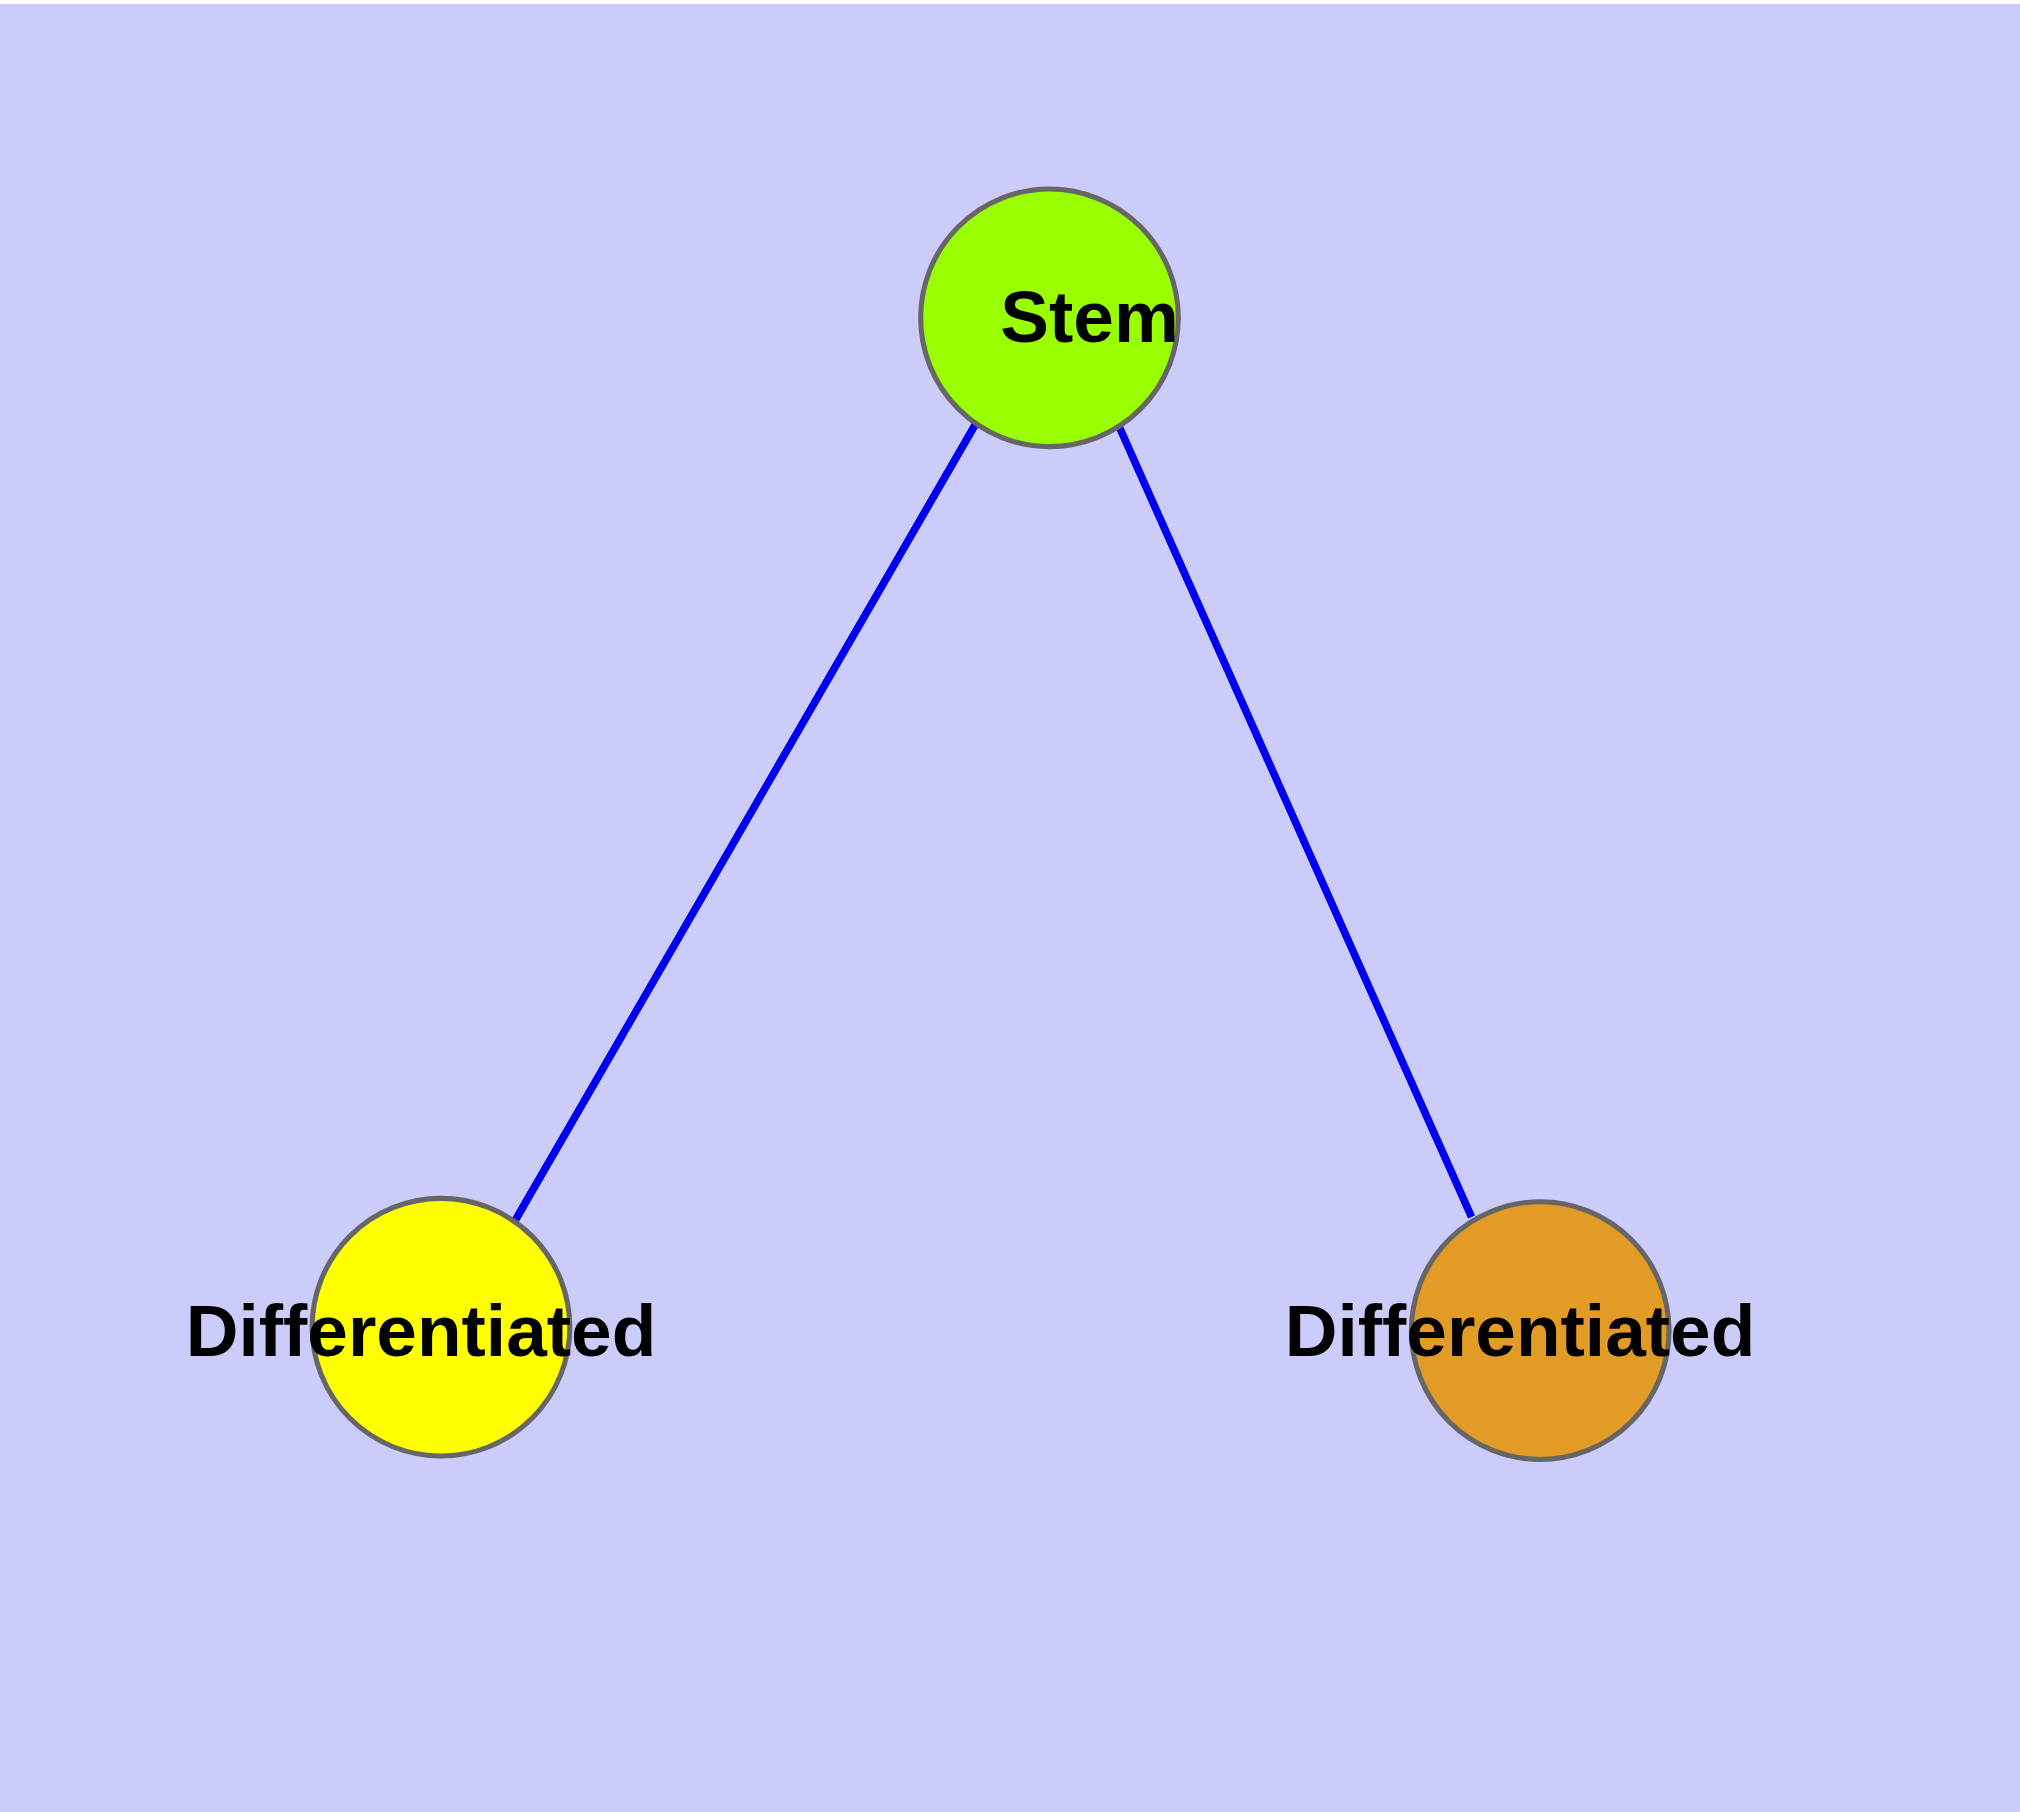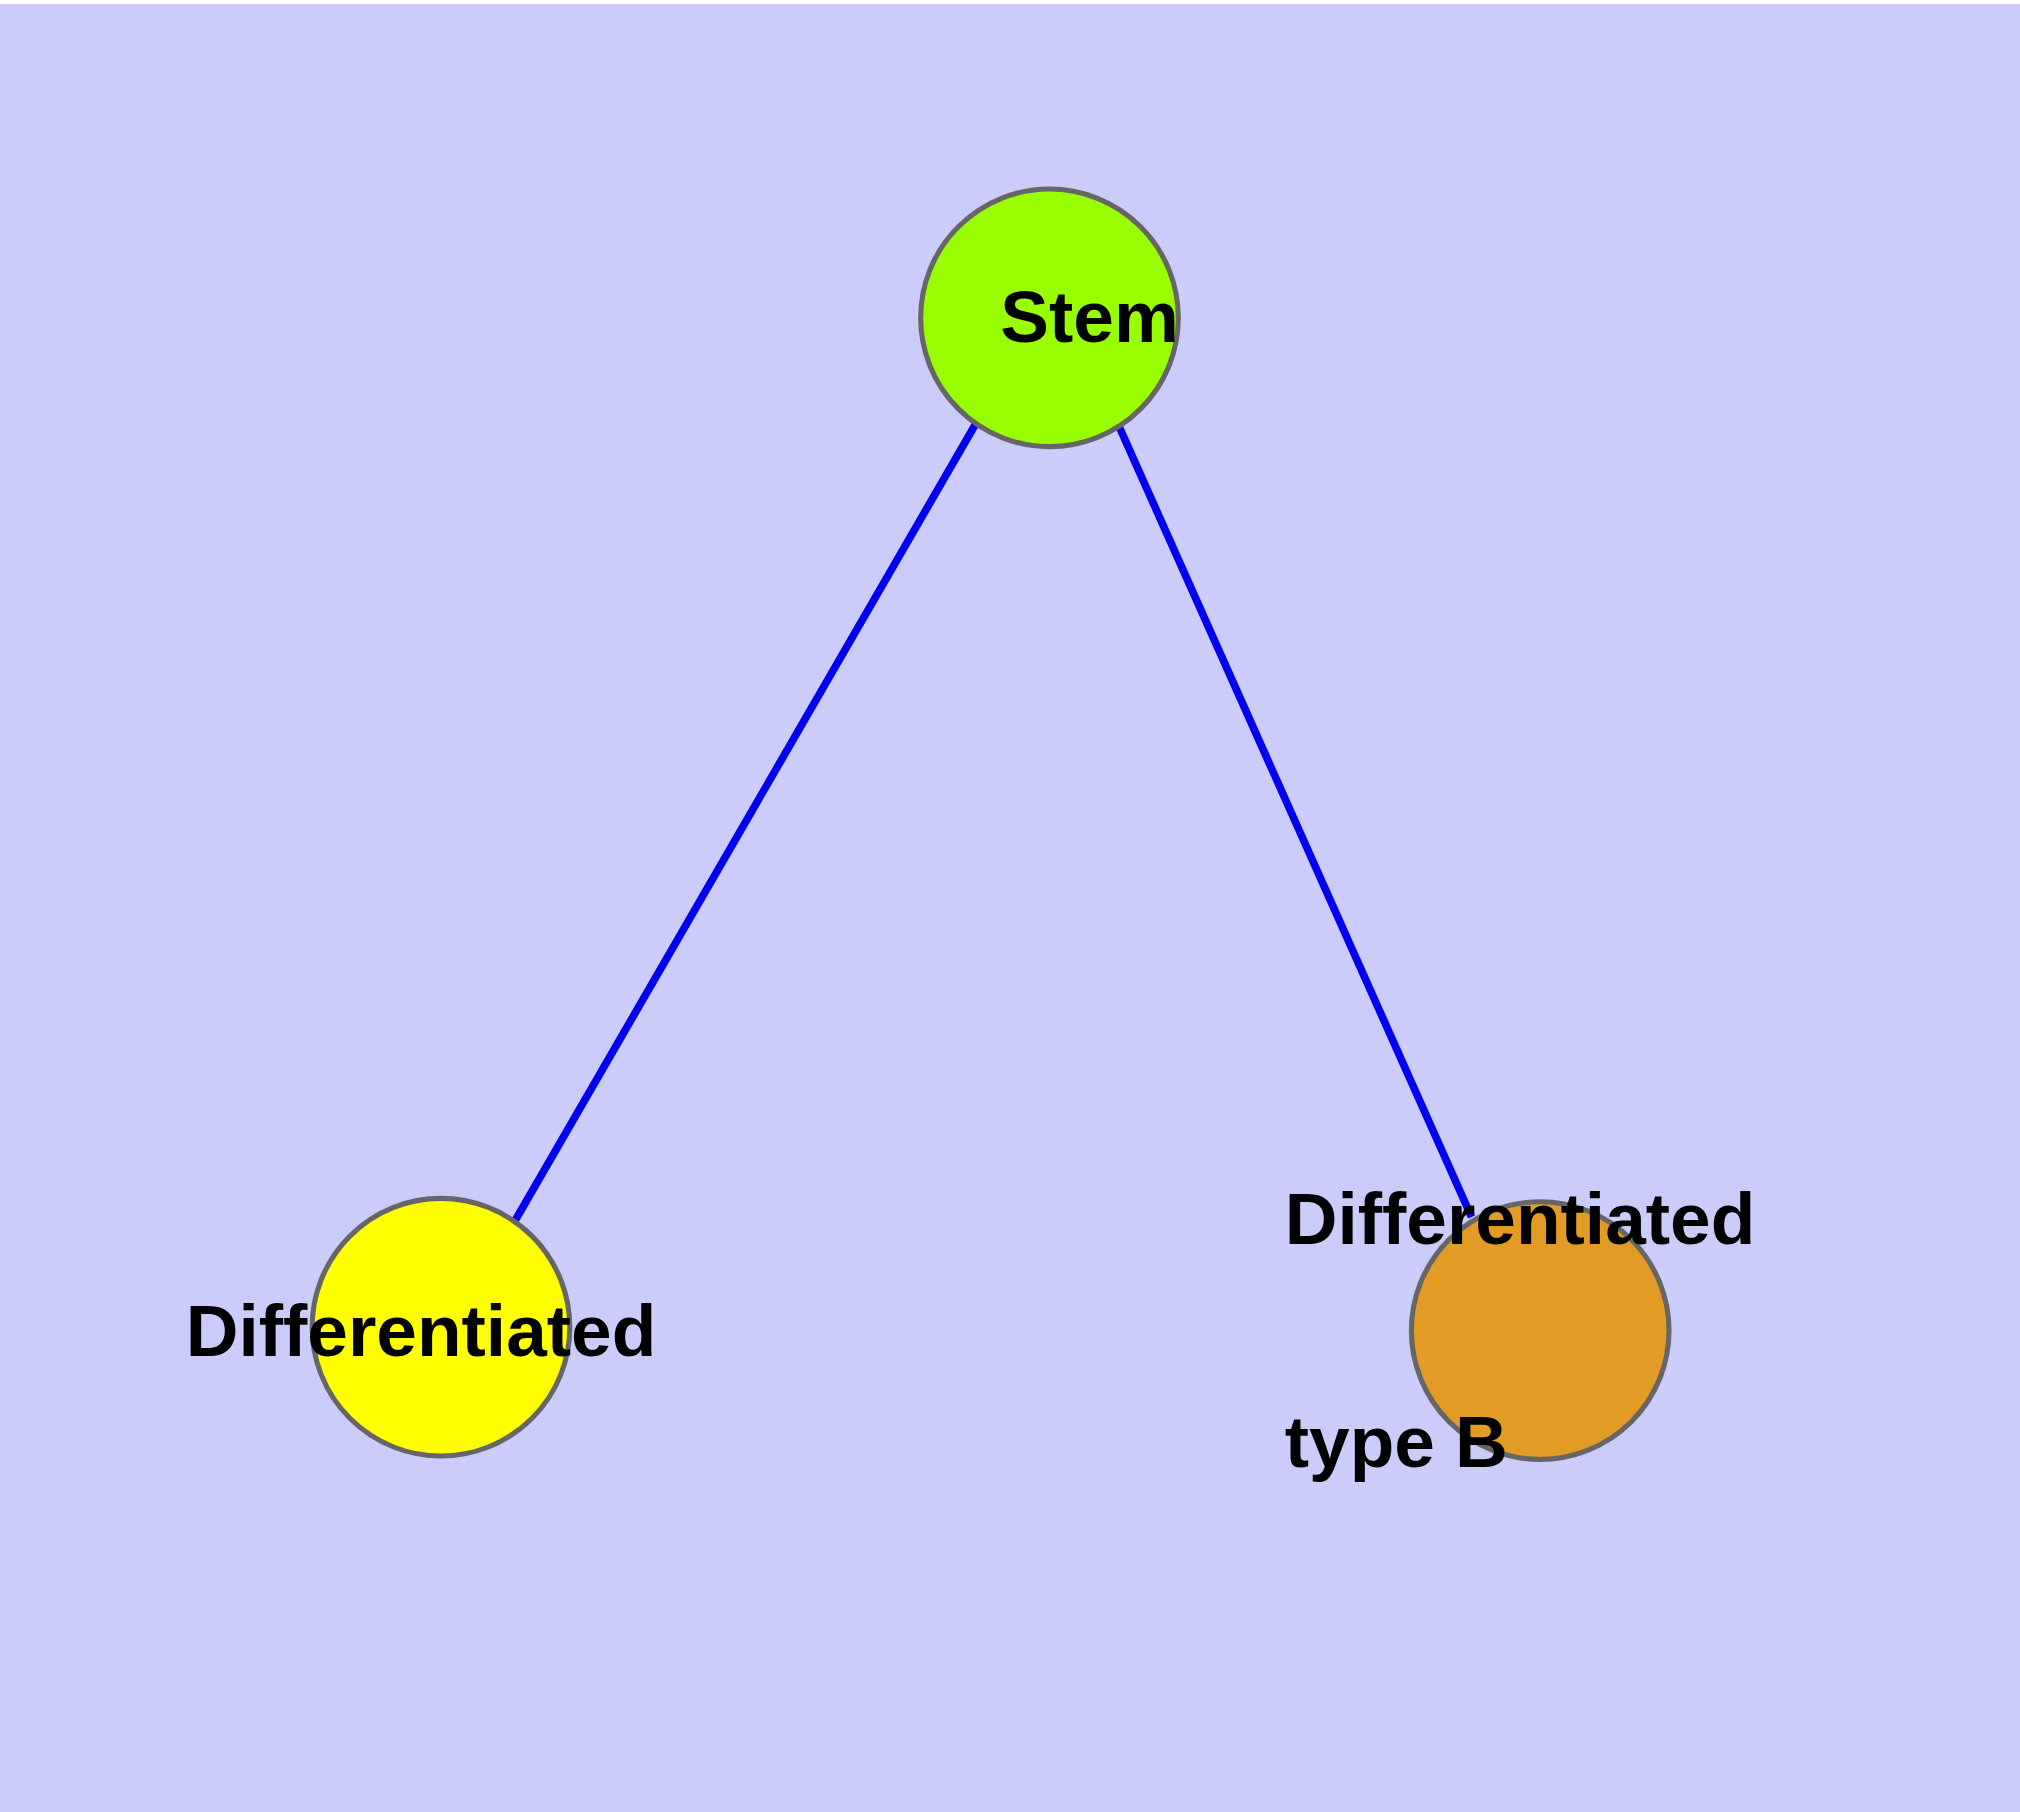--- a/index.html
+++ b/index.html
@@ -25,21 +25,21 @@
   }
   #graph-svg {
     position: absolute;
     left: 0;
     top: 0;
     width: 2021px;
     height: 1812px;
   }
   .node-label {
     position: absolute;
-    text-align: left;
+    text-align: center;
     font-family: "Liberation Sans", sans-serif;
     font-weight: bold;
     color: #000000;
     line-height: 1.02;
     white-space: pre;
     pointer-events: none;
     user-select: none;
   }
   #label-stem {
     font-size: 73px;
@@ -84,17 +84,16 @@
   <div class="node-label" id="label-stem">
     <span>Stem</span>
   </div>
 
   <div class="node-label" id="label-diff-a">
     <div>Differentiated</div>
   </div>
 
   <div class="node-label" id="label-diff-b">
     <div>Differentiated</div>
-    <div>type B</div>
   </div>
 
 </div>
 
 
 </body></html>

